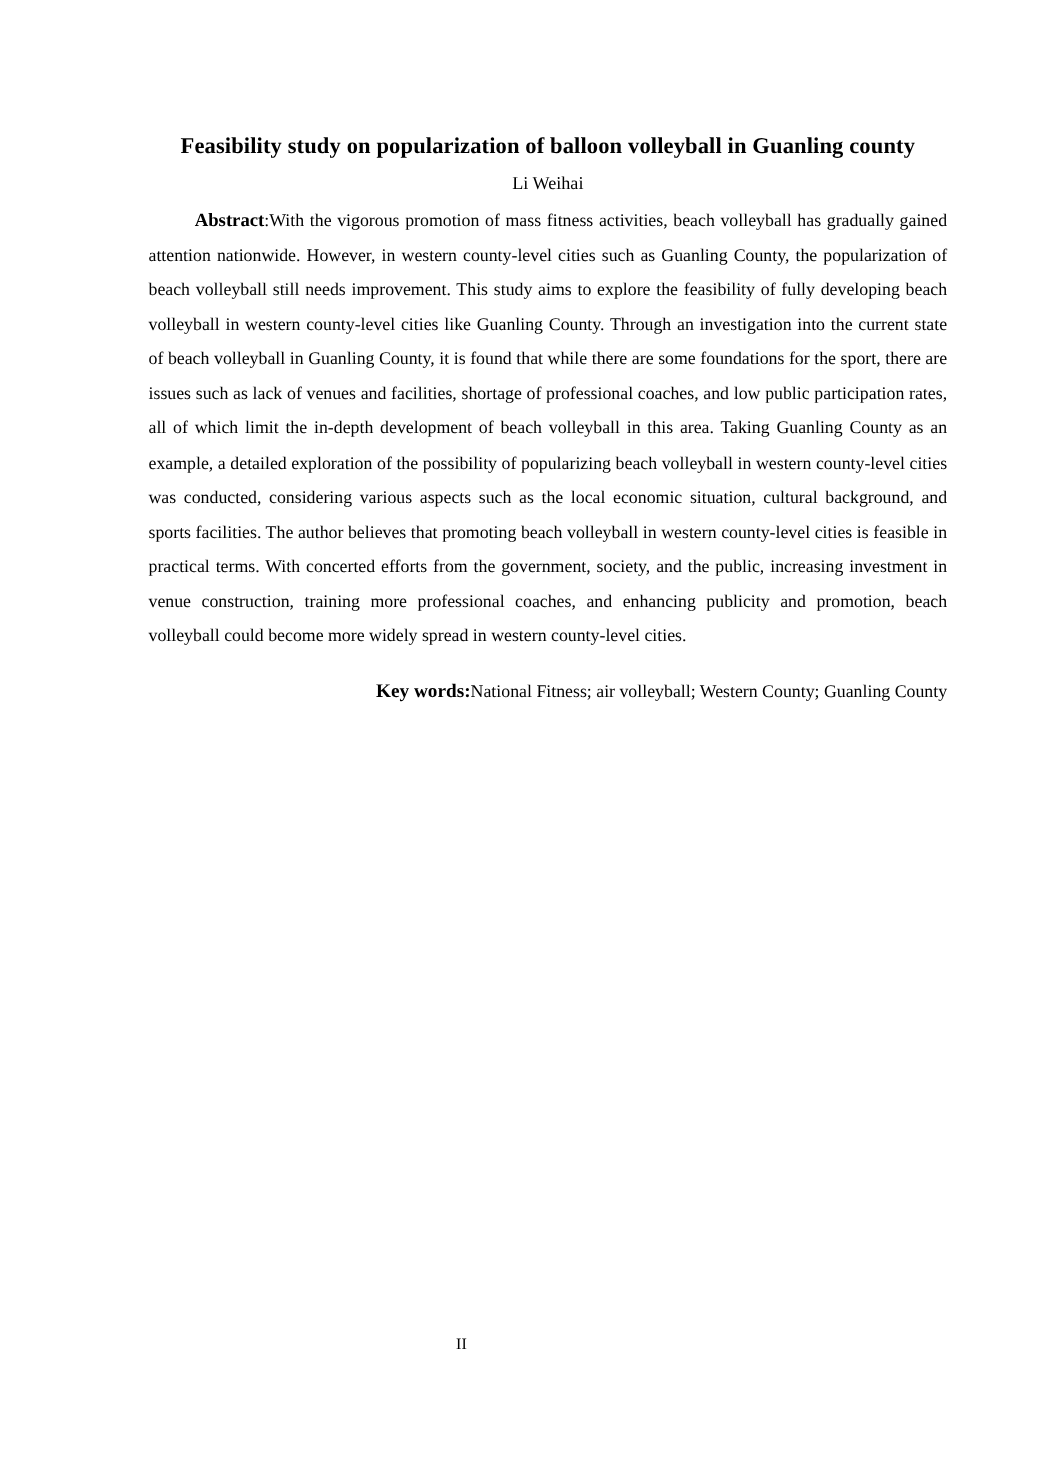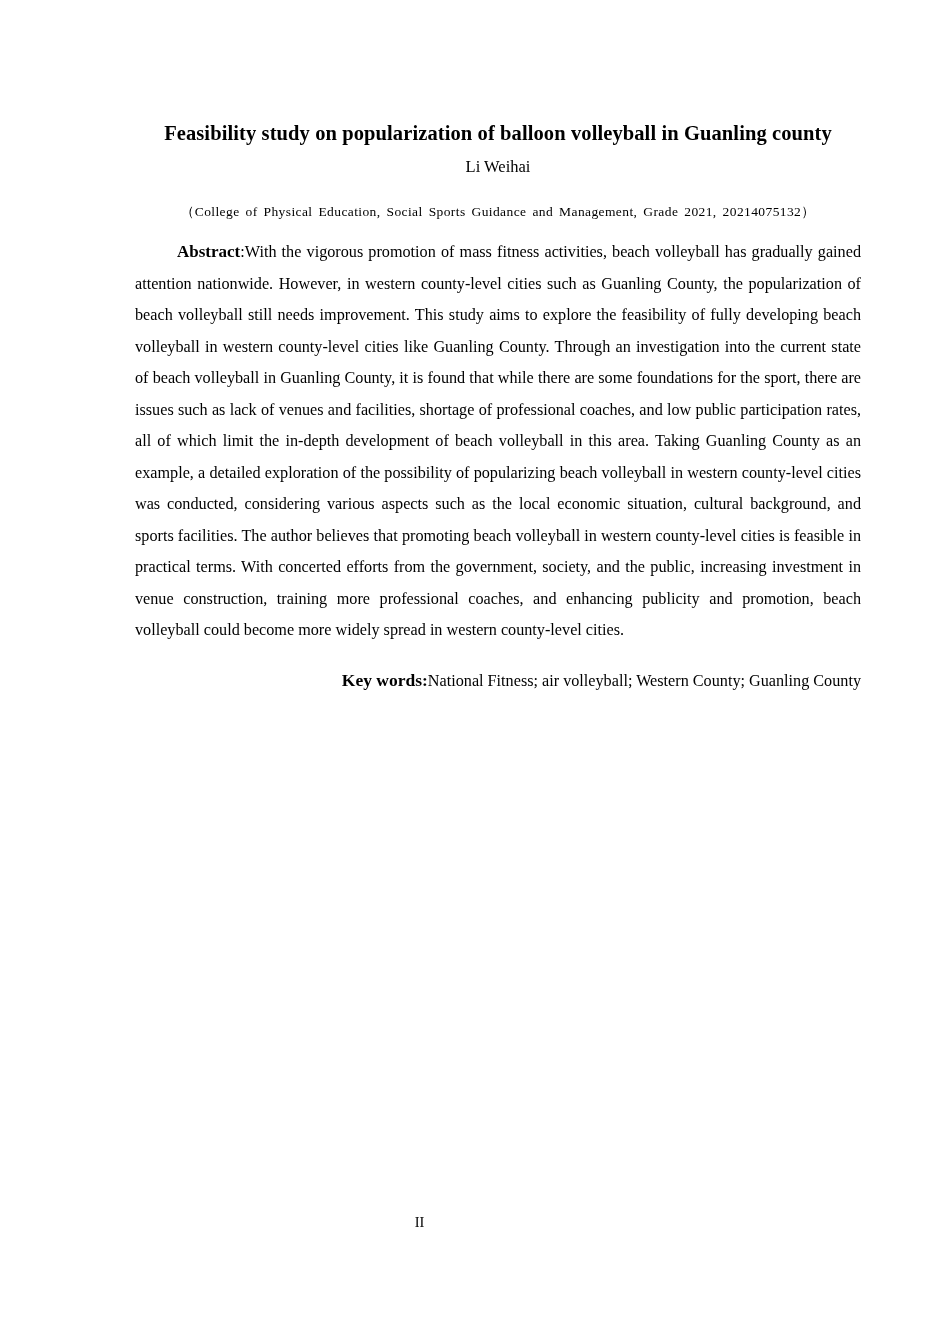--- a/index.html
+++ b/index.html
@@ -32,21 +32,21 @@
     font-weight: bold;
     text-align: center;
     line-height: 30px;
     letter-spacing: 0.1px;
     margin: 0 0 6px 0;
   }
   .author {
     font-size: 16.5px;
     text-align: center;
     line-height: 26px;
-    margin: 0 0 20px 0;
+    margin: 0 0 4px 0;
     font-weight: normal;
   }
   .affiliation {
     font-size: 13.5px;
     text-align: center;
     line-height: 24px;
     margin: 0 0 12px 0;
     letter-spacing: 0.4px;
     word-spacing: 2.2px;
   }
@@ -86,21 +86,20 @@
 </head>
 <body>
 
 <div class="page">
   <div class="content">
 
     <h1 class="doc-title">Feasibility study on popularization of balloon volleyball in Guanling county</h1>
 
     <div class="author">Li  Weihai</div>
 
-    <div class="affiliation">（College of Physical Education, Social Sports Guidance and Management, Grade 2021, 20214075132）</div>
 
     <p class="abstract-para"><span class="abstract-label">Abstract</span><span>:</span><span>With the vigorous promotion of mass fitness activities, beach volleyball has gradually gained attention nationwide. However, in western county-level cities such as Guanling County, the popularization of beach volleyball still needs improvement. This study aims to explore the feasibility of fully developing beach volleyball in western county-level cities like Guanling County. Through an investigation into the current state of beach volleyball in Guanling County, it is found that while there are some foundations for the sport, there are issues such as lack of venues and facilities, shortage of professional coaches, and low public participation rates, all of which limit the in-depth development of beach volleyball in this area. Taking Guanling County as an example, a detailed exploration of the possibility of popularizing beach volleyball in western county-level cities was conducted, considering various aspects such as the local economic situation, cultural background, and sports facilities. The author believes that promoting beach volleyball in western county-level cities is feasible in practical terms. With concerted efforts from the government, society, and the public, increasing investment in venue construction, training more professional coaches, and enhancing publicity and promotion, beach volleyball could become more widely spread in western county-level cities.</span></p>
 
     <p class="keywords-para"><span class="keywords-label">Key words:</span><span>National Fitness; air volleyball; Western County; Guanling County</span></p>
 
   </div>
 
   <div class="page-number">II</div>
 </div>
 

